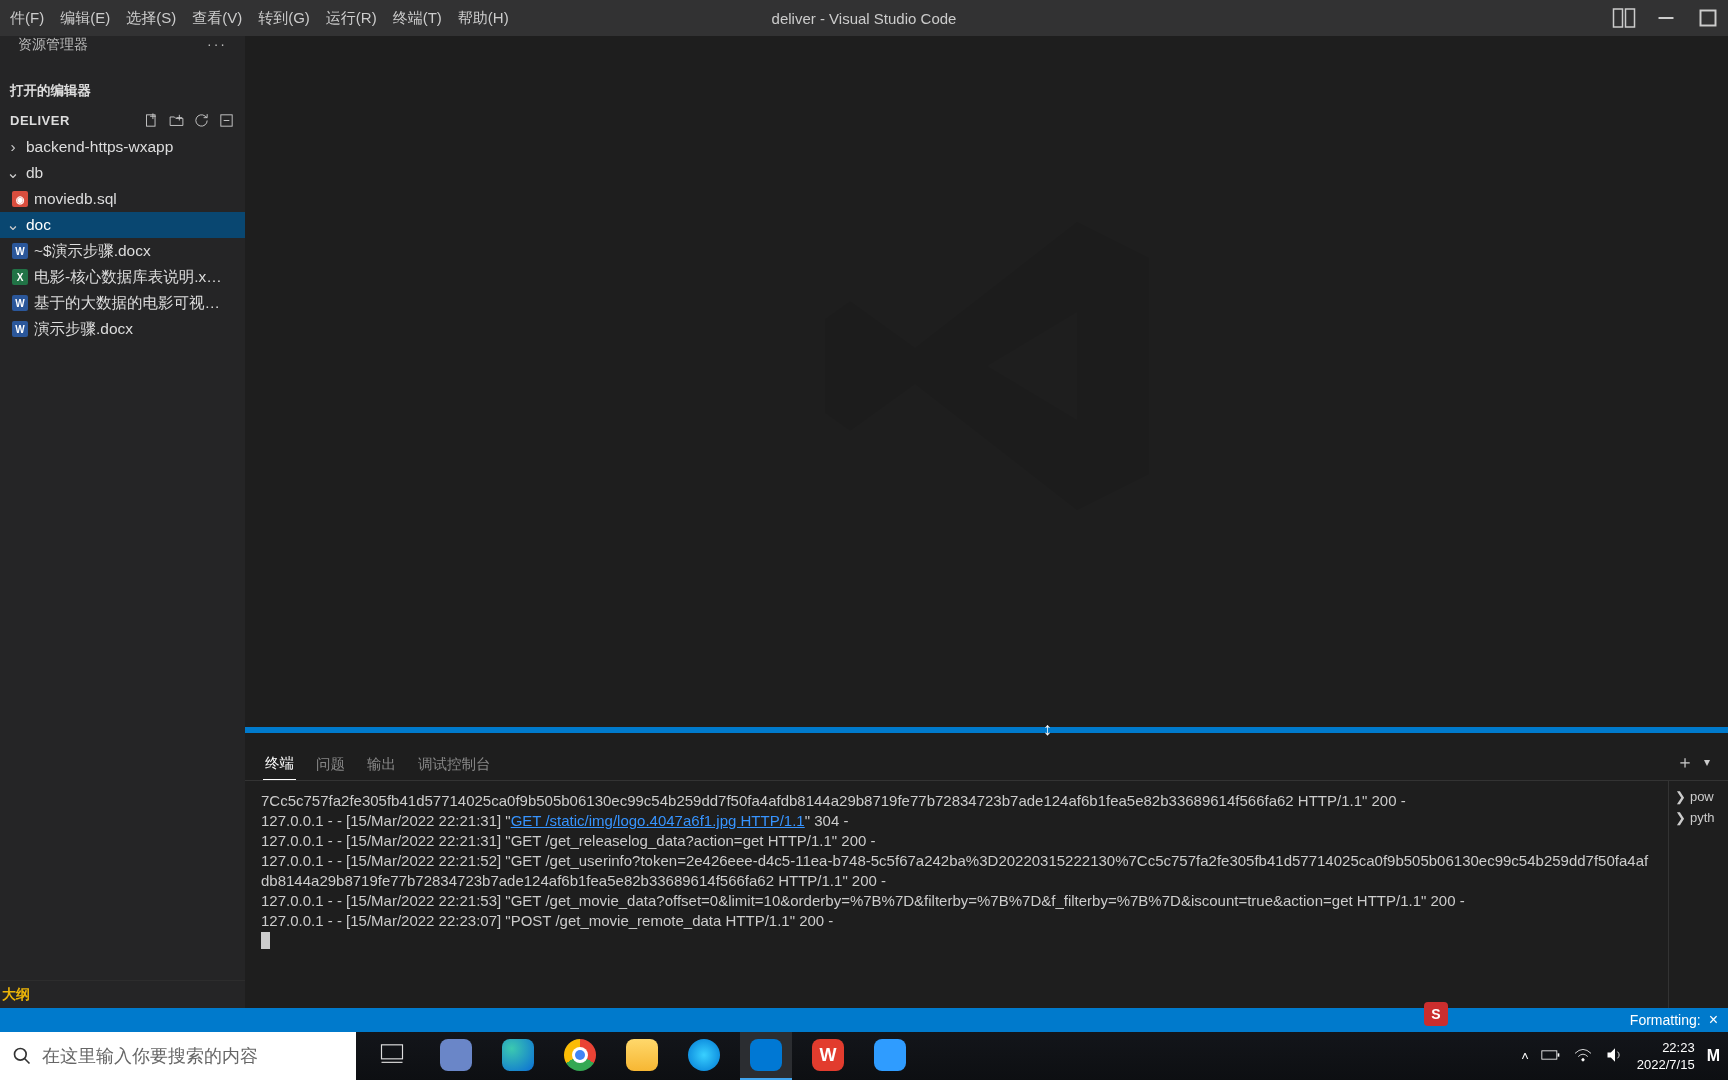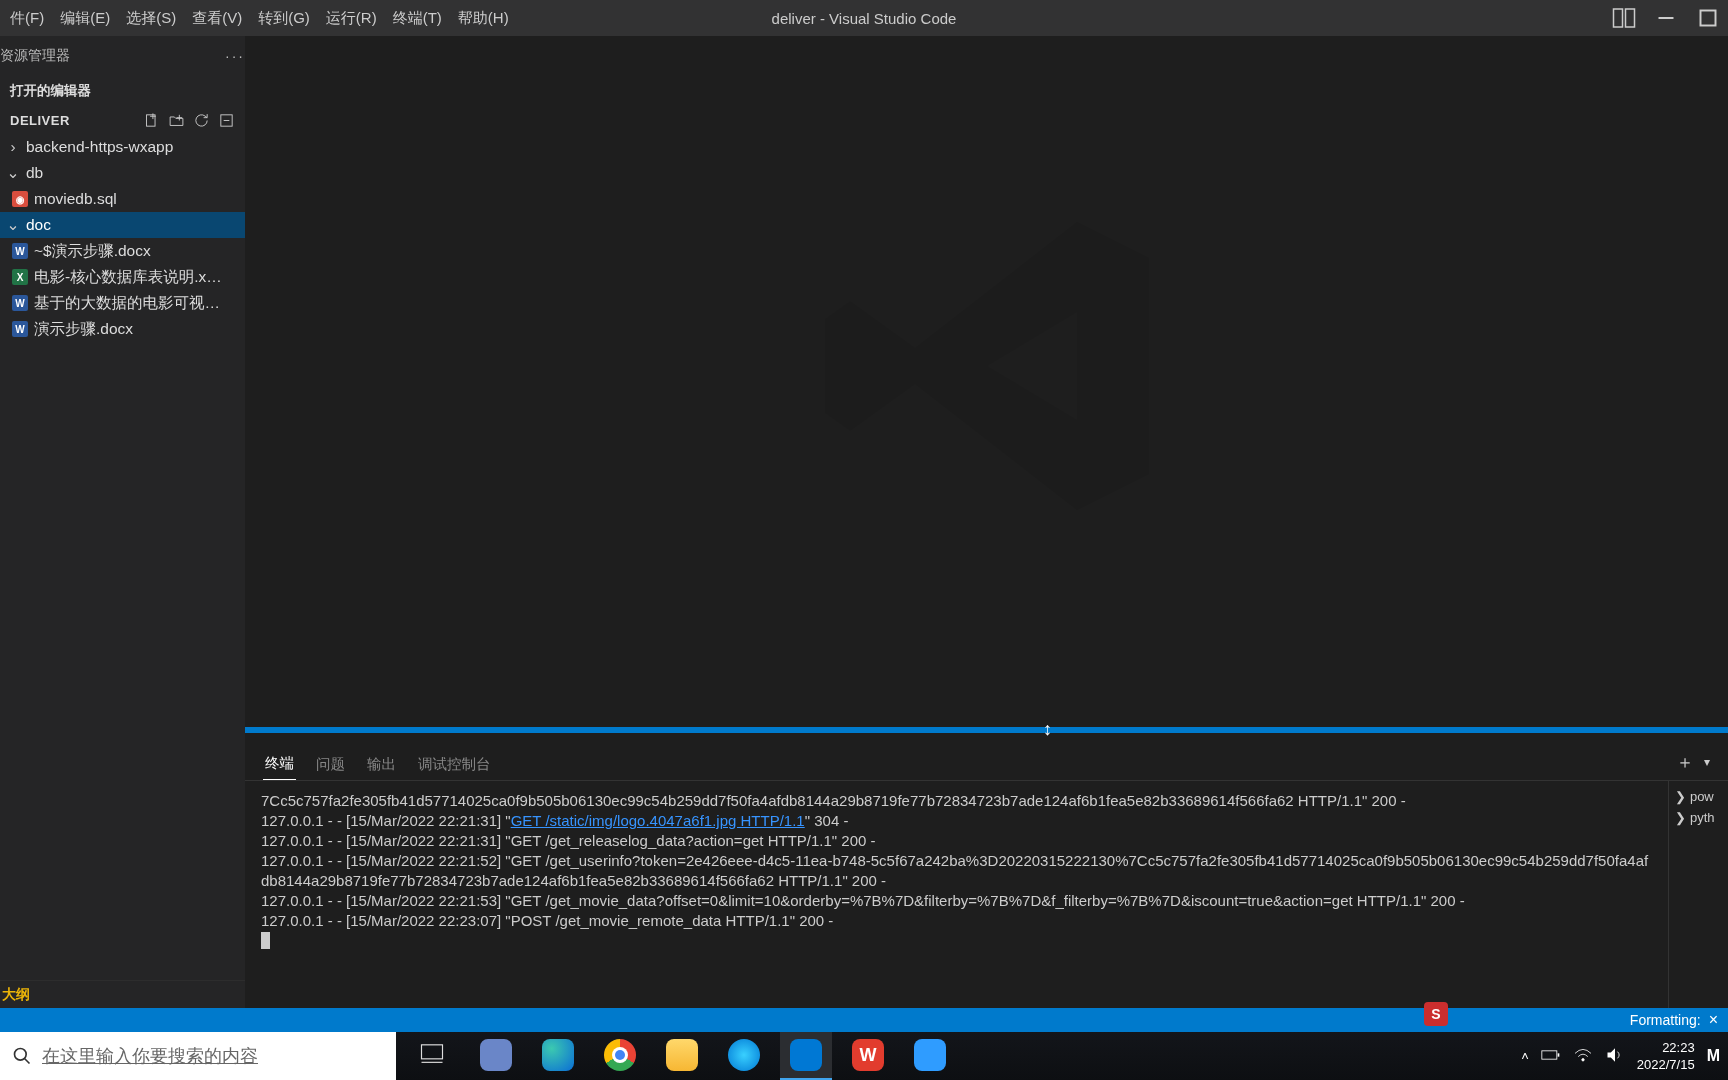--- a/index.html
+++ b/index.html
@@ -19,21 +19,21 @@
 .menuitem { padding: 0 8px; height: 36px; display: flex; align-items: center; cursor: default; }
 .win-title { position: absolute; left: 50%; transform: translateX(-50%); font-size: 15px; }
 .win-controls { margin-left: auto; display: flex; align-items: center; gap: 18px; padding-right: 8px; }
 .win-controls span { display: inline-flex; width: 24px; height: 24px; align-items: center; justify-content: center; }
 
 
 .main-row { flex: 1; display: flex; min-height: 0; }
 
 
 .sidebar { width: 245px; background: #252526; display: flex; flex-direction: column; }
-.side-header { height: 40px; display: flex; align-items: center; padding: 0 0; font-size: 14px; color: #bbb; }
+.side-header { height: 40px; display: flex; align-items: flex-start; padding: 0 18px; font-size: 14px; color: #bbb; }
 .side-more { margin-left: auto; letter-spacing: 2px; }
 .side-section-label { padding: 6px 10px; font-size: 13.5px; font-weight: 600; color: #ddd; text-transform: uppercase; }
 .project-row { display: flex; align-items: center; height: 28px; padding: 0 10px; font-size: 13px; font-weight: 700; color: #ddd; letter-spacing: .5px; }
 .project-actions { margin-left: auto; display: flex; gap: 8px; }
 .project-actions svg { width: 17px; height: 17px; stroke: #ccc; fill: none; stroke-width: 1.3; }
 
 .tree { font-size: 15.5px; color: #ddd; }
 .tree-row { display: flex; align-items: center; height: 26px; padding-left: 6px; gap: 6px; }
 .tree-row.selected { background: #094771; color: #fff; }
 .indent-1 { padding-left: 12px; }
@@ -71,21 +71,21 @@
 .panel-side { width: 60px; border-left: 1px solid #333; padding: 8px 6px; font-size: 13px; color: #ccc; }
 .panel-side .item { display: flex; gap: 4px; align-items: center; margin-bottom: 6px; }
 .cursor-block { display: inline-block; width: 9px; height: 17px; background: #ccc; vertical-align: middle; }
 
 
 .statusbar { height: 24px; background: #007acc; display: flex; align-items: center; justify-content: flex-end; padding-right: 10px; color: #fff; font-size: 14px; gap: 8px; }
 .status-close { font-size: 16px; }
 
 
 .taskbar { height: 48px; background: linear-gradient(#13151a,#0d0f12); display: flex; align-items: center; color: #fff; }
-.search-box { margin-left: 0; height: 48px; width: 396px; background: #fff; display: flex; align-items: center; color: #666; font-size: 18px; padding: 0 12px; gap: 10px; text-decoration: underline; }
+.search-box { margin-left: 0; height: 48px; width: 356px; background: #fff; display: flex; align-items: center; color: #666; font-size: 18px; padding: 0 12px; gap: 10px; }
 .search-box svg { width: 20px; height: 20px; fill: none; stroke: #333; stroke-width: 2; }
 .task-icons { display: flex; align-items: center; gap: 10px; margin-left: 12px; }
 .task-icon { width: 52px; height: 48px; display: flex; align-items: center; justify-content: center; border-bottom: 2px solid transparent; }
 .task-icon.active { background: #2b2d31; border-bottom-color: #41a5ee; }
 .task-icon .dot { width: 32px; height: 32px; border-radius: 8px; }
 .tray { margin-left: auto; display: flex; align-items: center; gap: 12px; padding-right: 8px; font-size: 13px; color: #fff; }
 .clock { text-align: right; line-height: 17px; }
 
 .sog { position: absolute; right: 280px; bottom: 54px; width: 24px; height: 24px; background: #cb2e2e; color: #fff; font-size: 14px; font-weight: 700; display: flex; align-items: center; justify-content: center; border-radius: 4px; }
 </style>

